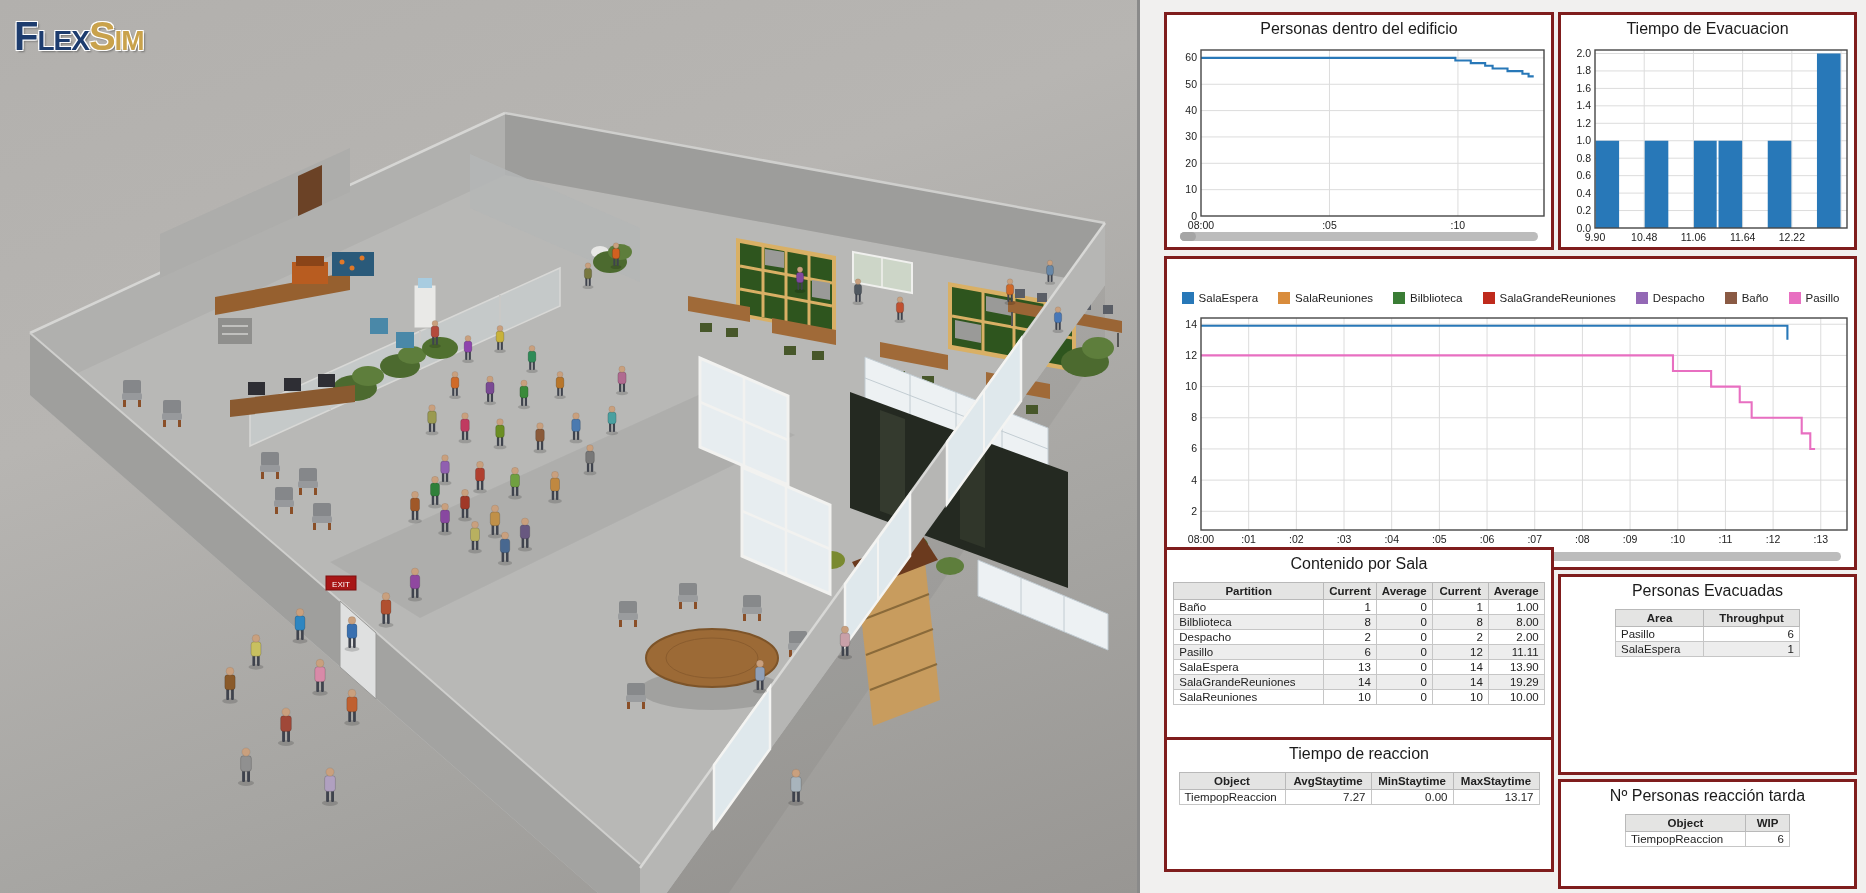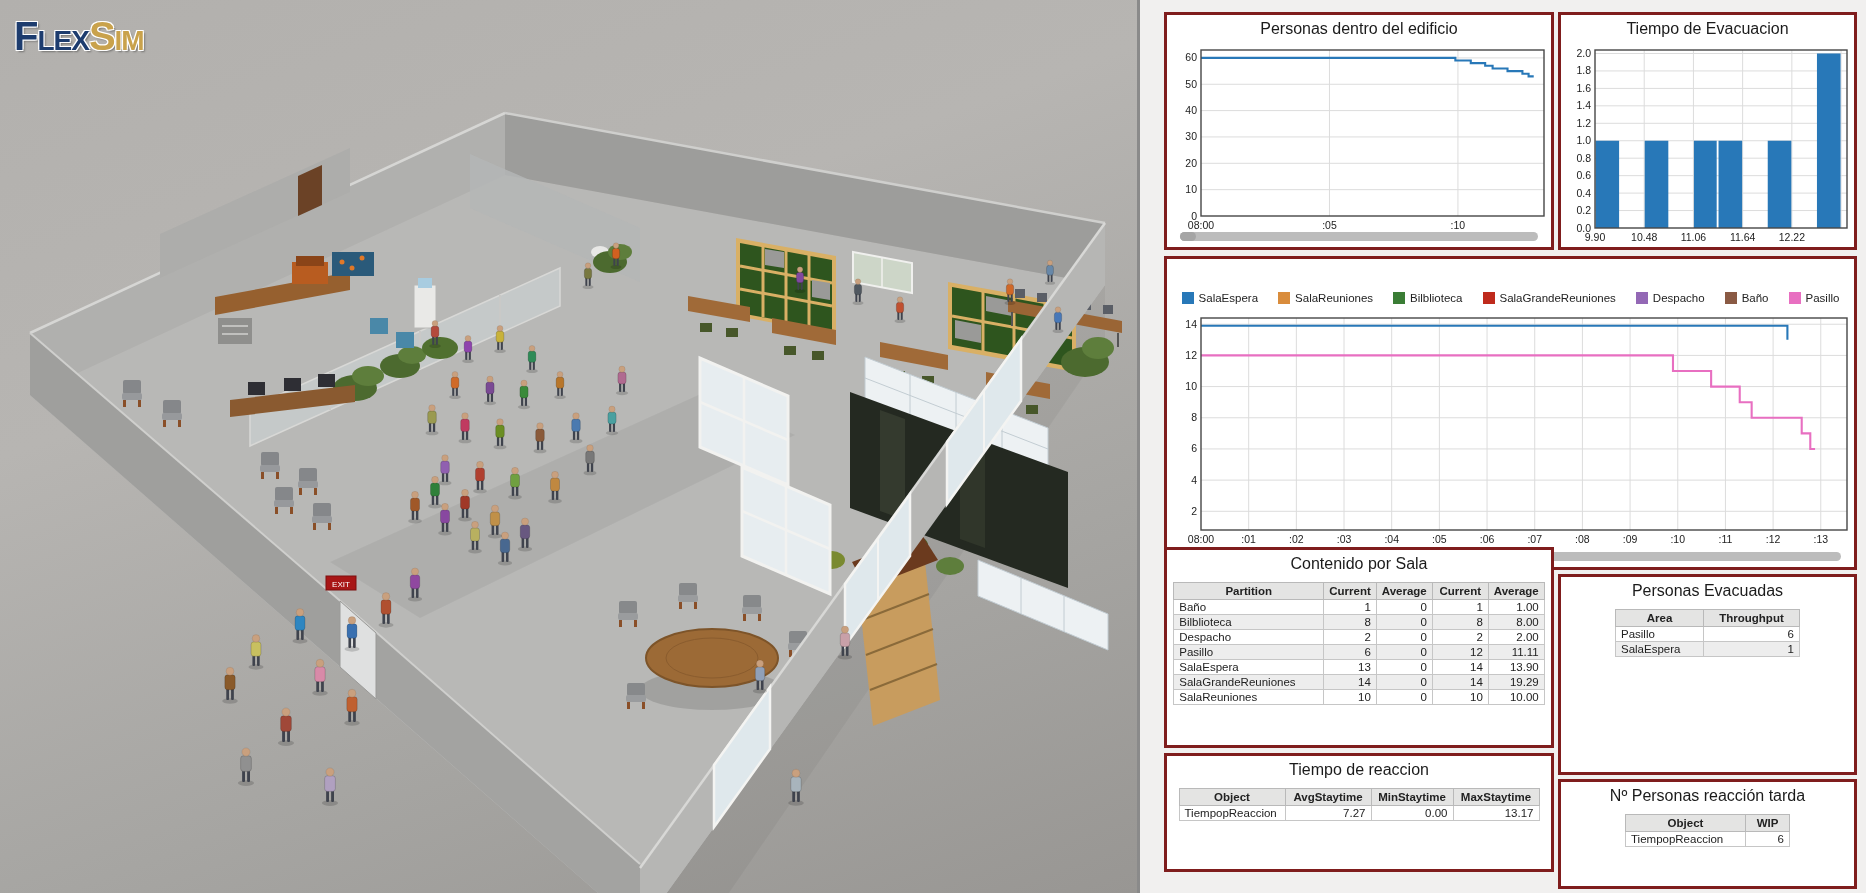--- a/index.html
+++ b/index.html
@@ -901,21 +901,21 @@
               </tr>
               <tr>
                 <td>SalaEspera</td>
                 <td>1</td>
               </tr>
             </tbody>
           </table>
         </div>
     </section>
 
-    <section class="panel" style="left:24px;top:753px;width:390px;height:119px;">
+    <section class="panel" style="left:24px;top:737px;width:390px;height:135px;">
       <h3 class="ptitle">Tiempo de reaccion</h3>
       <div class="tblwrap" style="top:32px;">
           <table class="tbl">
             <colgroup>
               <col style="width: 106px;">
               <col style="width: 86px;">
               <col style="width: 82px;">
               <col style="width: 86px;">
             </colgroup>
             <thead>

